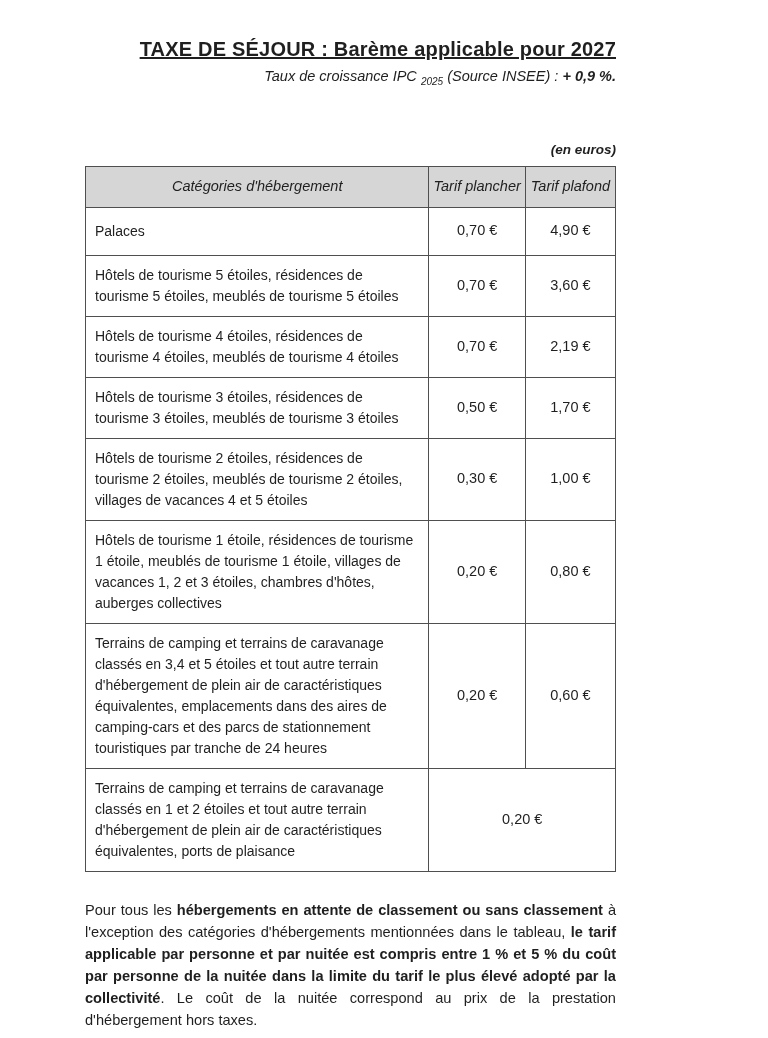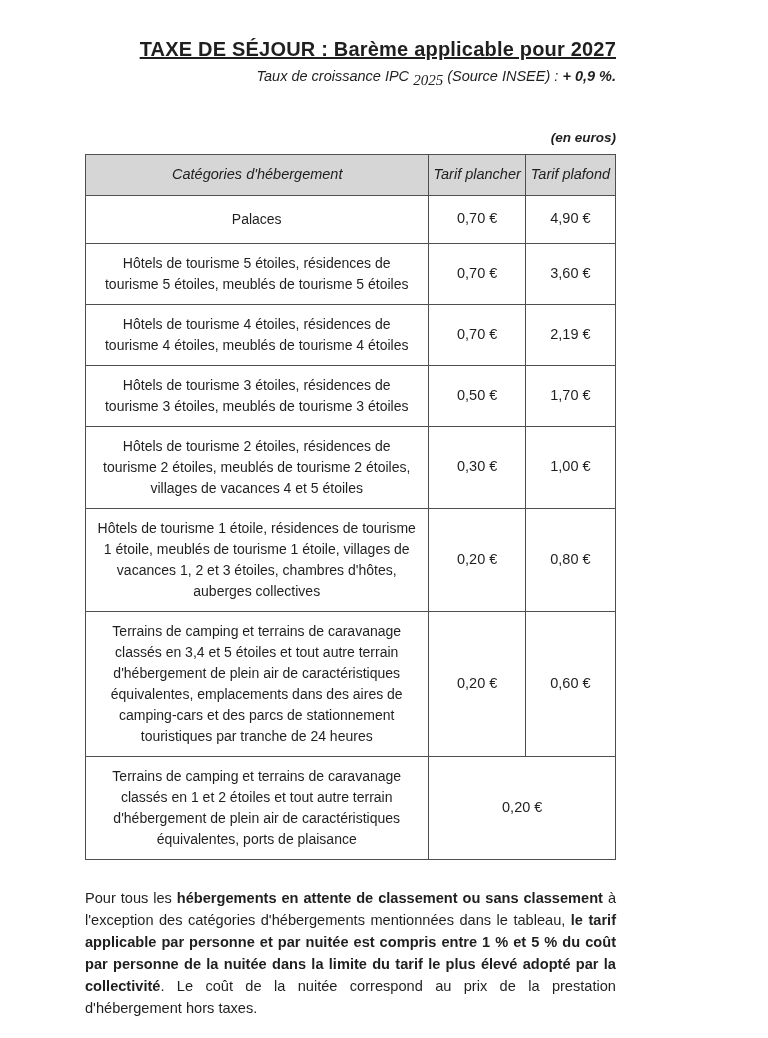--- a/index.html
+++ b/index.html
@@ -25,24 +25,24 @@
     font-weight:bold;
     letter-spacing:0.2px;
   }
   .doc-title span{text-decoration:underline;}
   .doc-subtitle{
     margin-top:7px;
     text-align:right;
     font-style:italic;
     font-size:14.5px;
   }
-  .doc-subtitle sub{font-size:15px;font-family:Liberation Serif, serif;}
+  .doc-subtitle sub{font-size:10px;}
   .doc-subtitle .b{font-weight:bold;margin-top:8px;}
   .currency-note{
-    margin-top:41px;
+    margin-top:55px;
     margin-bottom:9px;
     text-align:right;
     font-style:italic;
     font-weight:bold;
     font-size:13.5px;
   }
   table.tariff{
     width:100%;
     border-collapse:collapse;
     font-size:14px;
@@ -57,21 +57,21 @@
     font-weight:normal;
     font-style:italic;
     font-size:14.5px;
     text-align:center;
     padding:9px 4px;
   }
   col.c-cat{width:64.8%;}
   col.c-min{width:18.2%;}
   col.c-max{width:17%;}
   td.cat{
-    text-align:center;
+    text-align:left;
     padding:9px 10px 9px 9px;
   }
   tr.r-single td.cat{padding-top:13px;padding-bottom:13px;}
   td.val{
     text-align:center;
     font-size:14.5px;
     padding:6px 4px;
   }
   .footnote{
     margin-top:27px;

